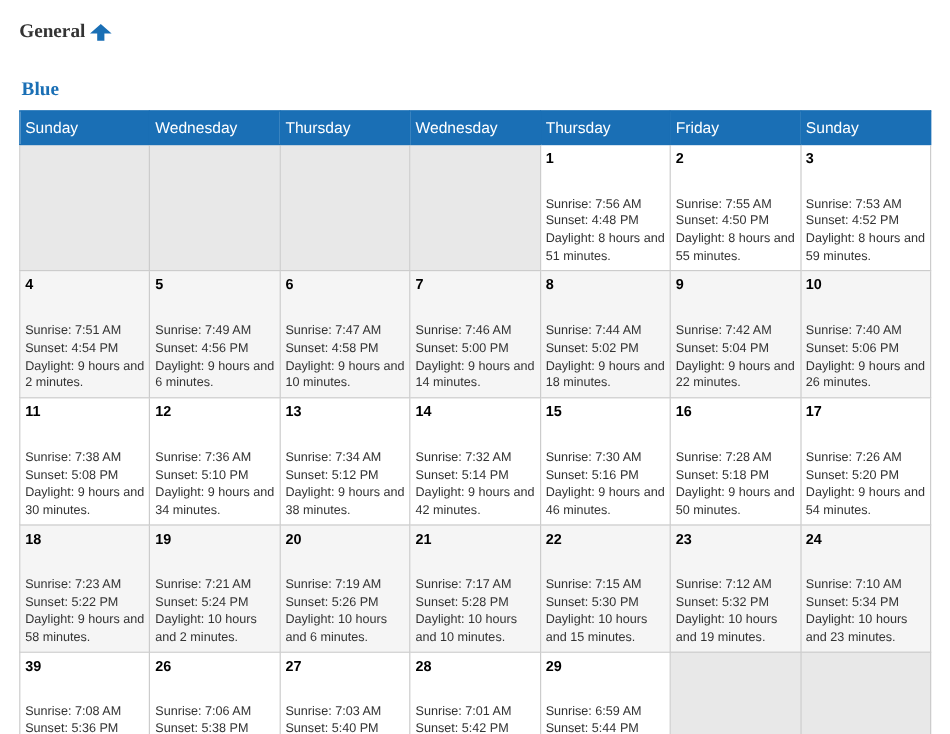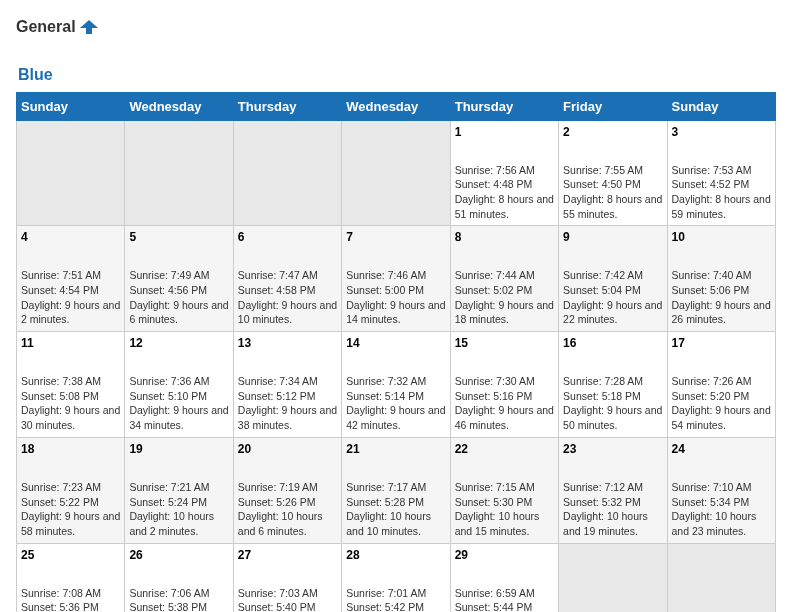--- a/index.html
+++ b/index.html
@@ -13,20 +13,21 @@
     .header-area {
       display: flex;
       justify-content: space-between;
       align-items: flex-start;
       margin-bottom: 8px;
     }
     .logo {
       display: flex;
       align-items: center;
       gap: 4px;
+      font-family: Liberation Serif, serif;
     }
     .title-area {
       text-align: right;
     }
     .main-title {
       font-size: 32px;
       font-weight: bold;
       color: #333;
     }
     .subtitle {
@@ -38,21 +39,21 @@
       width: 100%;
       border-collapse: collapse;
       font-size: 11px;
     }
     .calendar th {
       background-color: #1a6fb5;
       color: #fff;
       padding: 6px 4px;
       text-align: left;
       font-size: 13px;
-      font-weight: bold;
+      font-weight: normal;
       border: 1px solid #1a6fb5;
     }
     .calendar td {
       border: 1px solid #ccc;
       vertical-align: top;
       padding: 4px;
       width: 108px;
       min-height: 80px;
       background: #fff;
     }
@@ -215,21 +216,21 @@
           <span class="day-num">23</span>
           <div class="day-info">Sunrise: 7:12 AM<br>Sunset: 5:32 PM<br>Daylight: 10 hours and 19 minutes.</div>
         </td>
         <td>
           <span class="day-num">24</span>
           <div class="day-info">Sunrise: 7:10 AM<br>Sunset: 5:34 PM<br>Daylight: 10 hours and 23 minutes.</div>
         </td>
       </tr>
       <tr>
         <td>
-          <span class="day-num">25</span>
+          <span class="day-num">39</span>
           <div class="day-info">Sunrise: 7:08 AM<br>Sunset: 5:36 PM<br>Daylight: 10 hours and 27 minutes.</div>
         </td>
         <td>
           <span class="day-num">26</span>
           <div class="day-info">Sunrise: 7:06 AM<br>Sunset: 5:38 PM<br>Daylight: 10 hours and 31 minutes.</div>
         </td>
         <td>
           <span class="day-num">27</span>
           <div class="day-info">Sunrise: 7:03 AM<br>Sunset: 5:40 PM<br>Daylight: 10 hours and 36 minutes.</div>
         </td>

